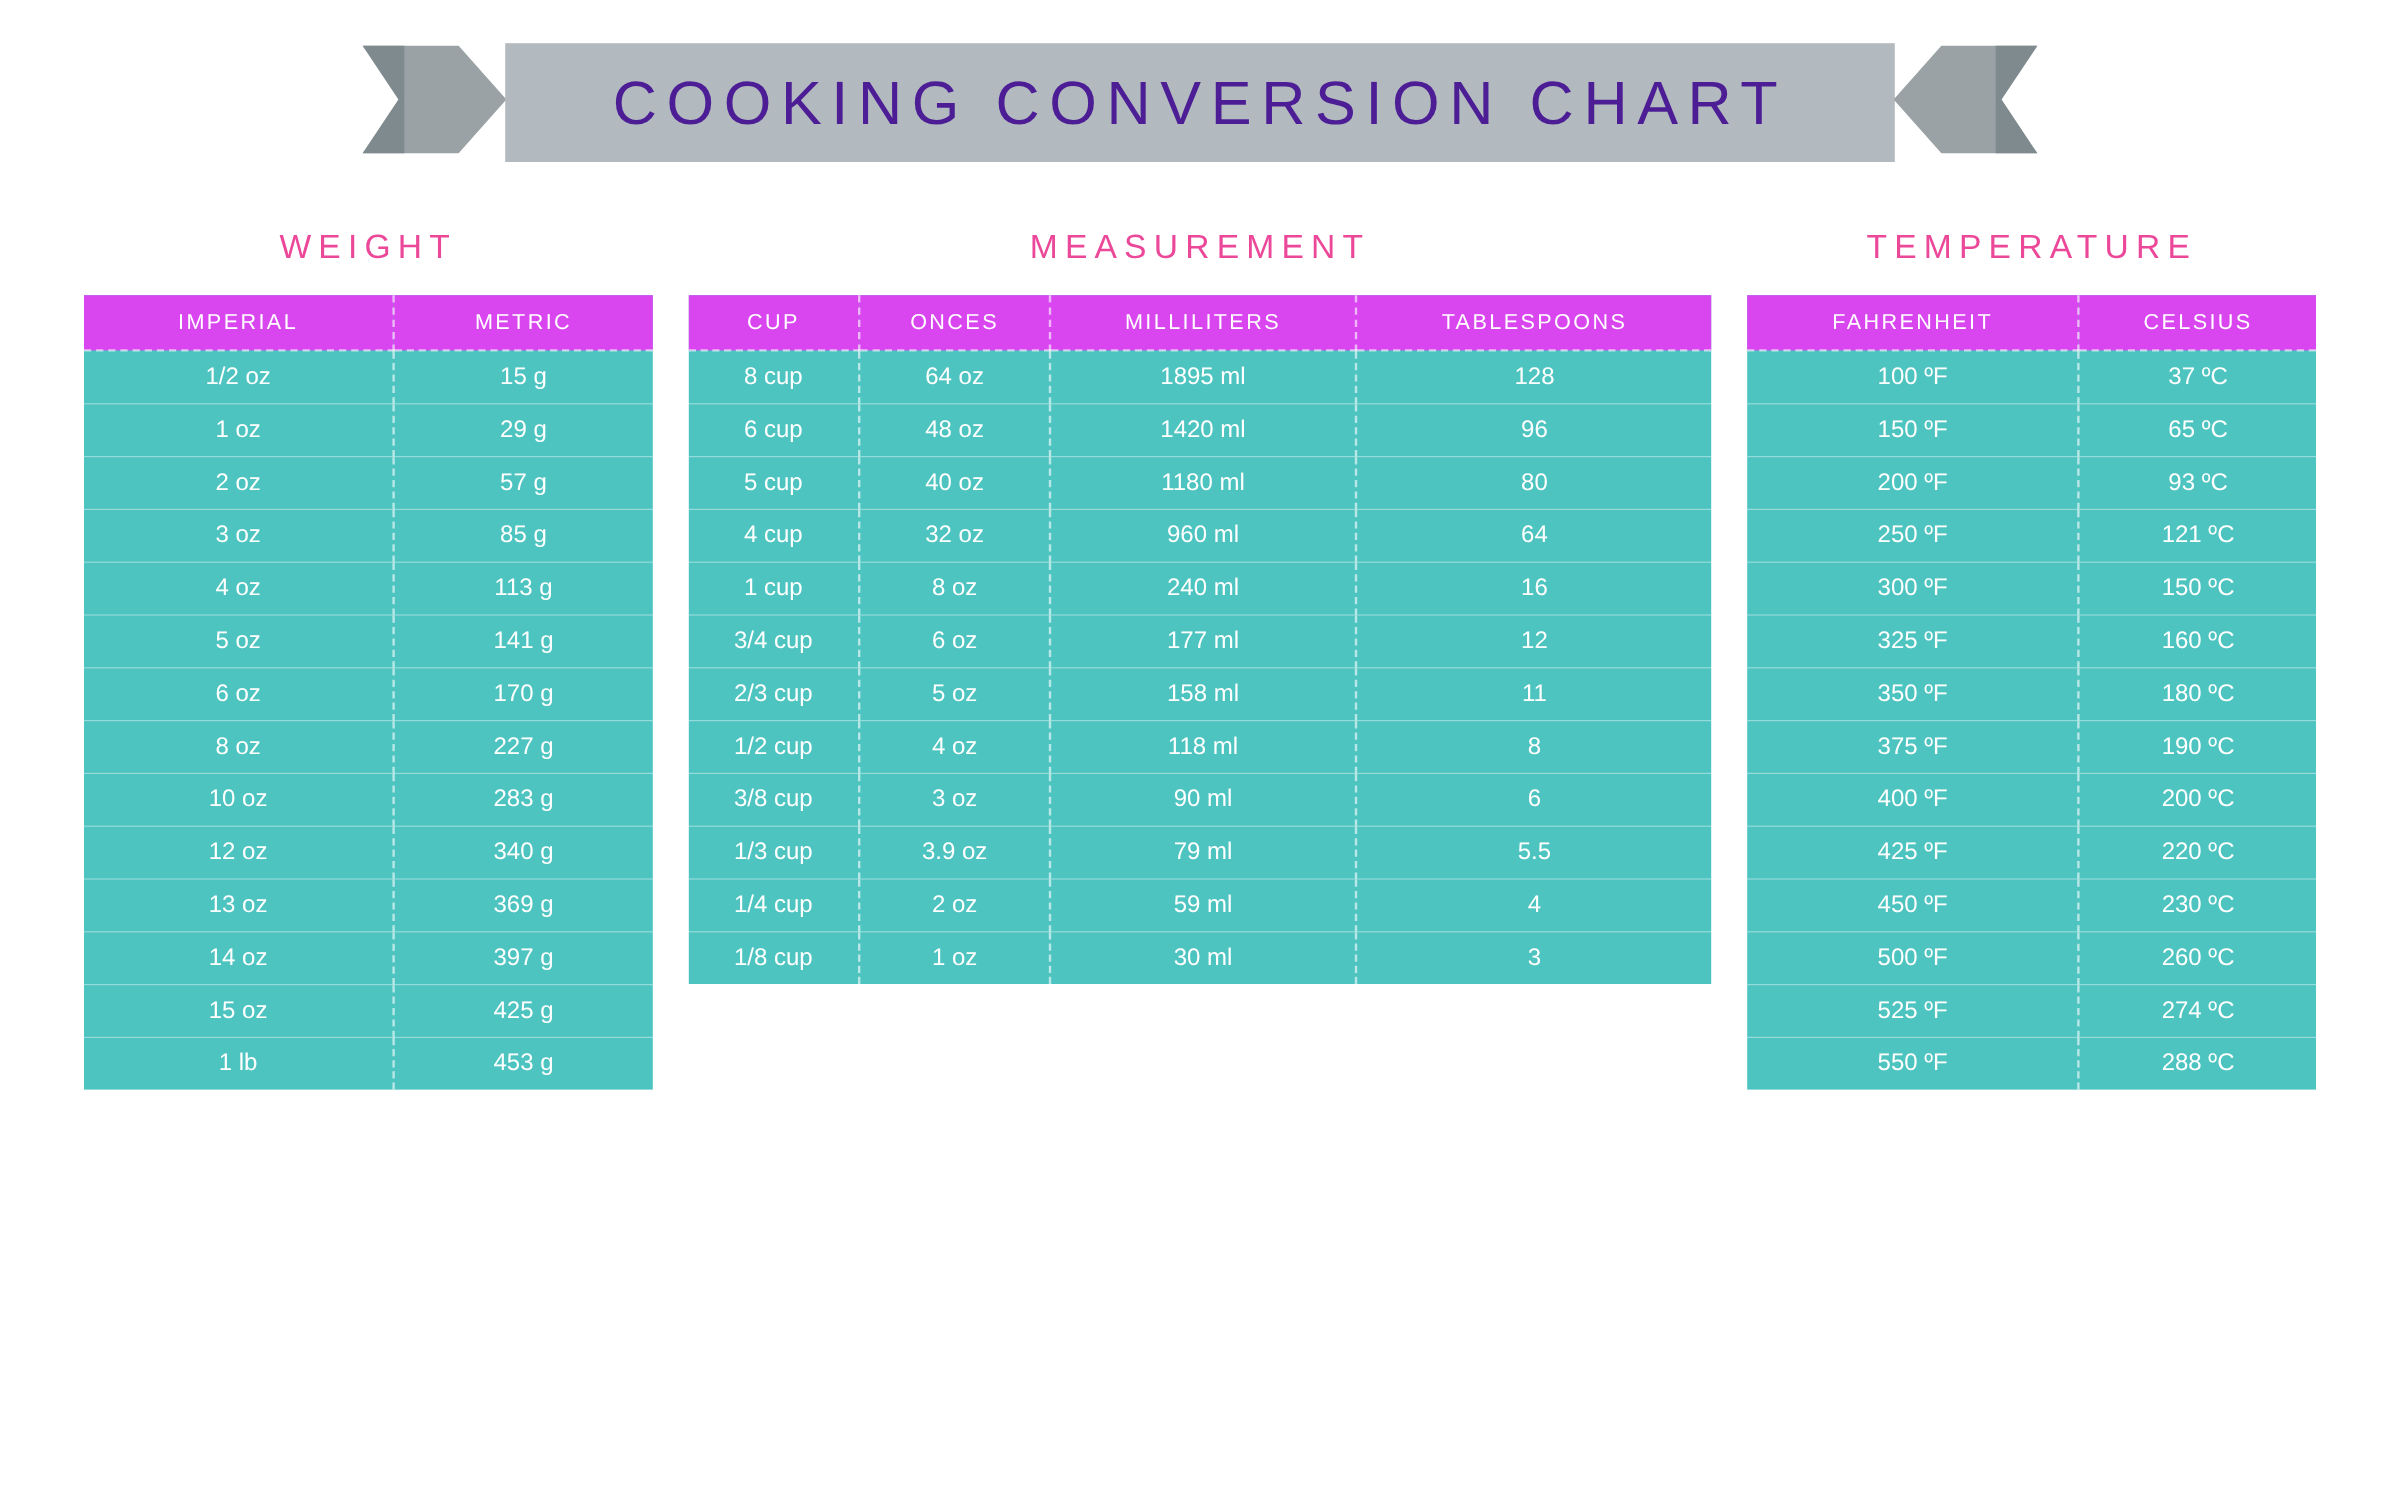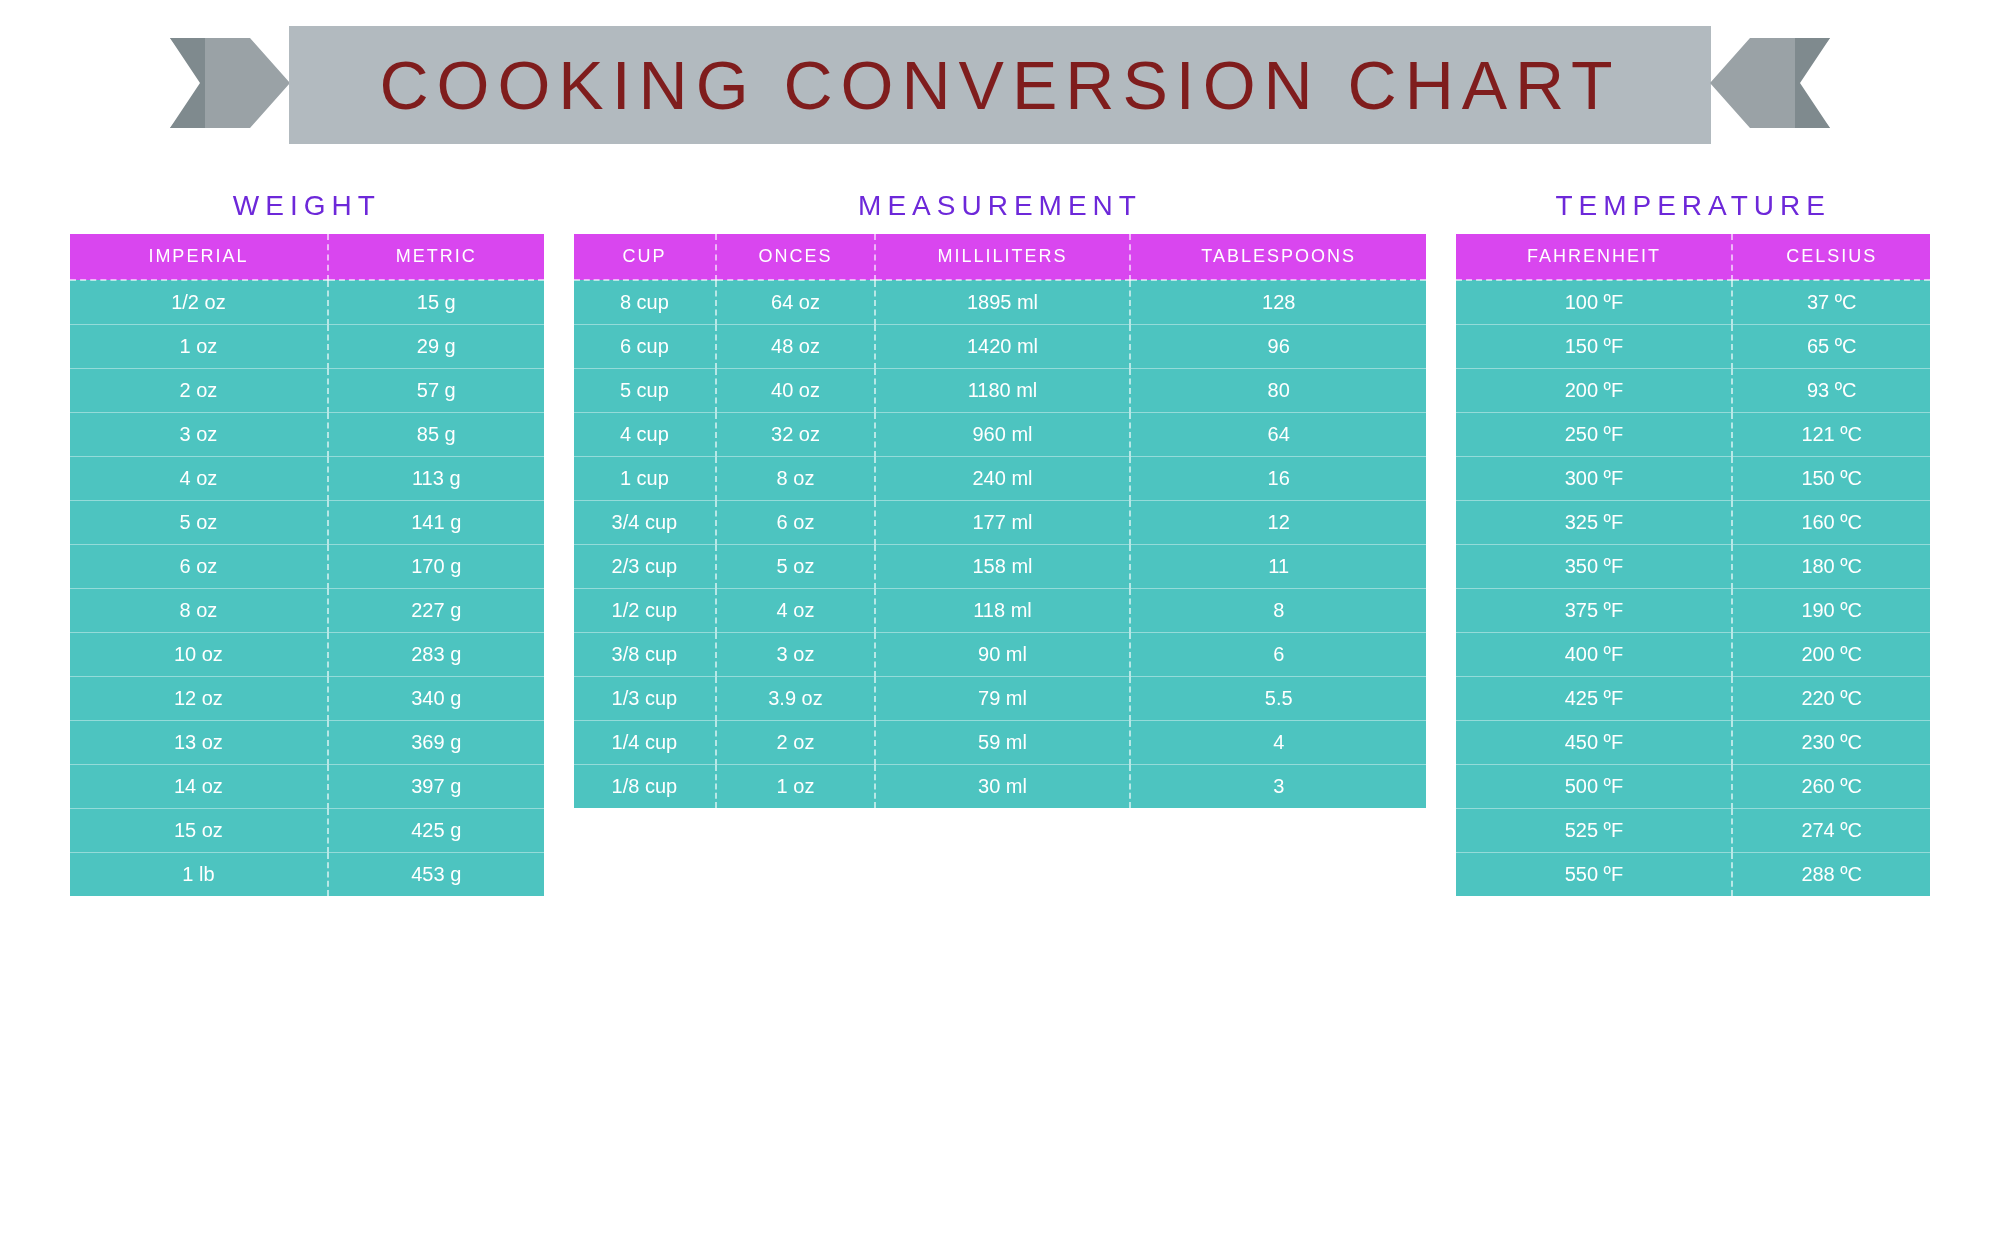--- a/index.html
+++ b/index.html
@@ -20,22 +20,22 @@
     .banner-container {
       display: flex;
       justify-content: center;
       align-items: center;
       margin-bottom: 40px;
       position: relative;
       height: 130px;
     }
 
     .banner-title {
-      color: #7f1d1d;
-      font-size: 68px;
+      color: #4c1d95;
+      font-size: 51px;
       font-weight: 300;
       letter-spacing: 8px;
       text-transform: uppercase;
       white-space: nowrap;
     }
 
     .ribbon-body {
       background: #b2babf;
       padding: 20px 100px;
       position: relative;
@@ -50,23 +50,23 @@
     }
 
     .section {
       flex: 1;
     }
 
     .section-title {
       text-align: center;
       font-size: 28px;
       letter-spacing: 6px;
-      color: #6d28d9;
+      color: #ec4899;
       font-weight: 300;
-      margin-bottom: 12px;
+      margin-bottom: 24px;
       text-transform: uppercase;
     }
 
     
     .conv-table {
       width: 100%;
       border-collapse: collapse;
       background: #4dc4c0;
     }
 

